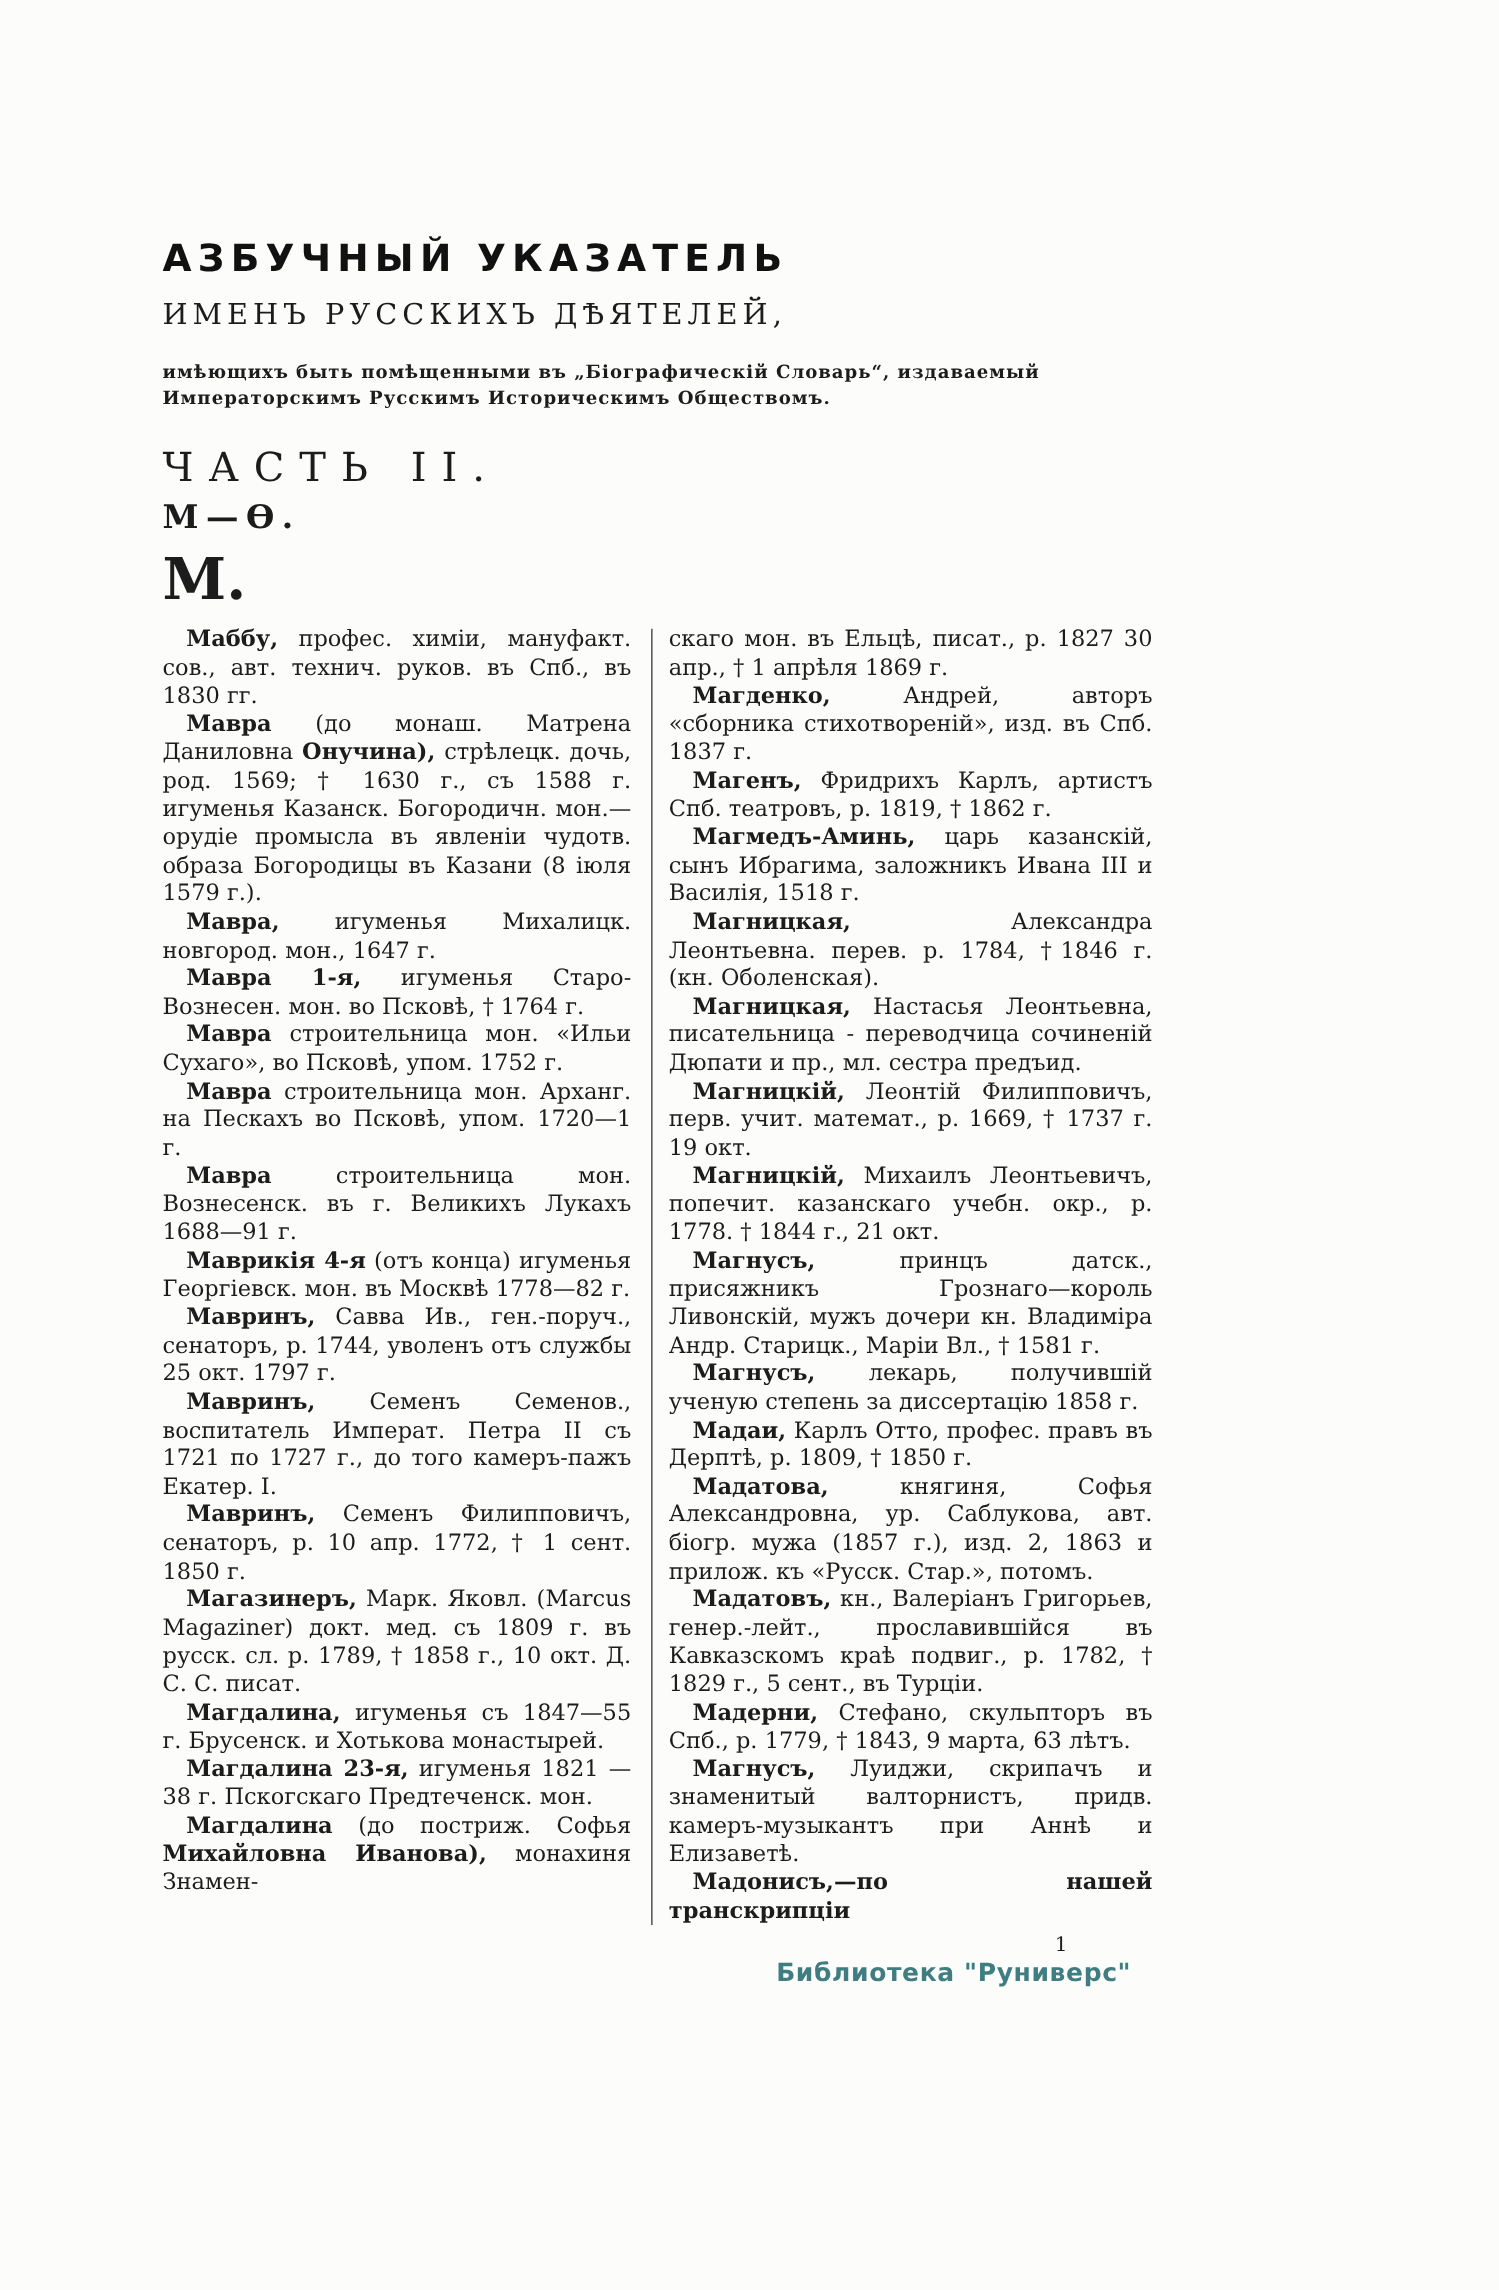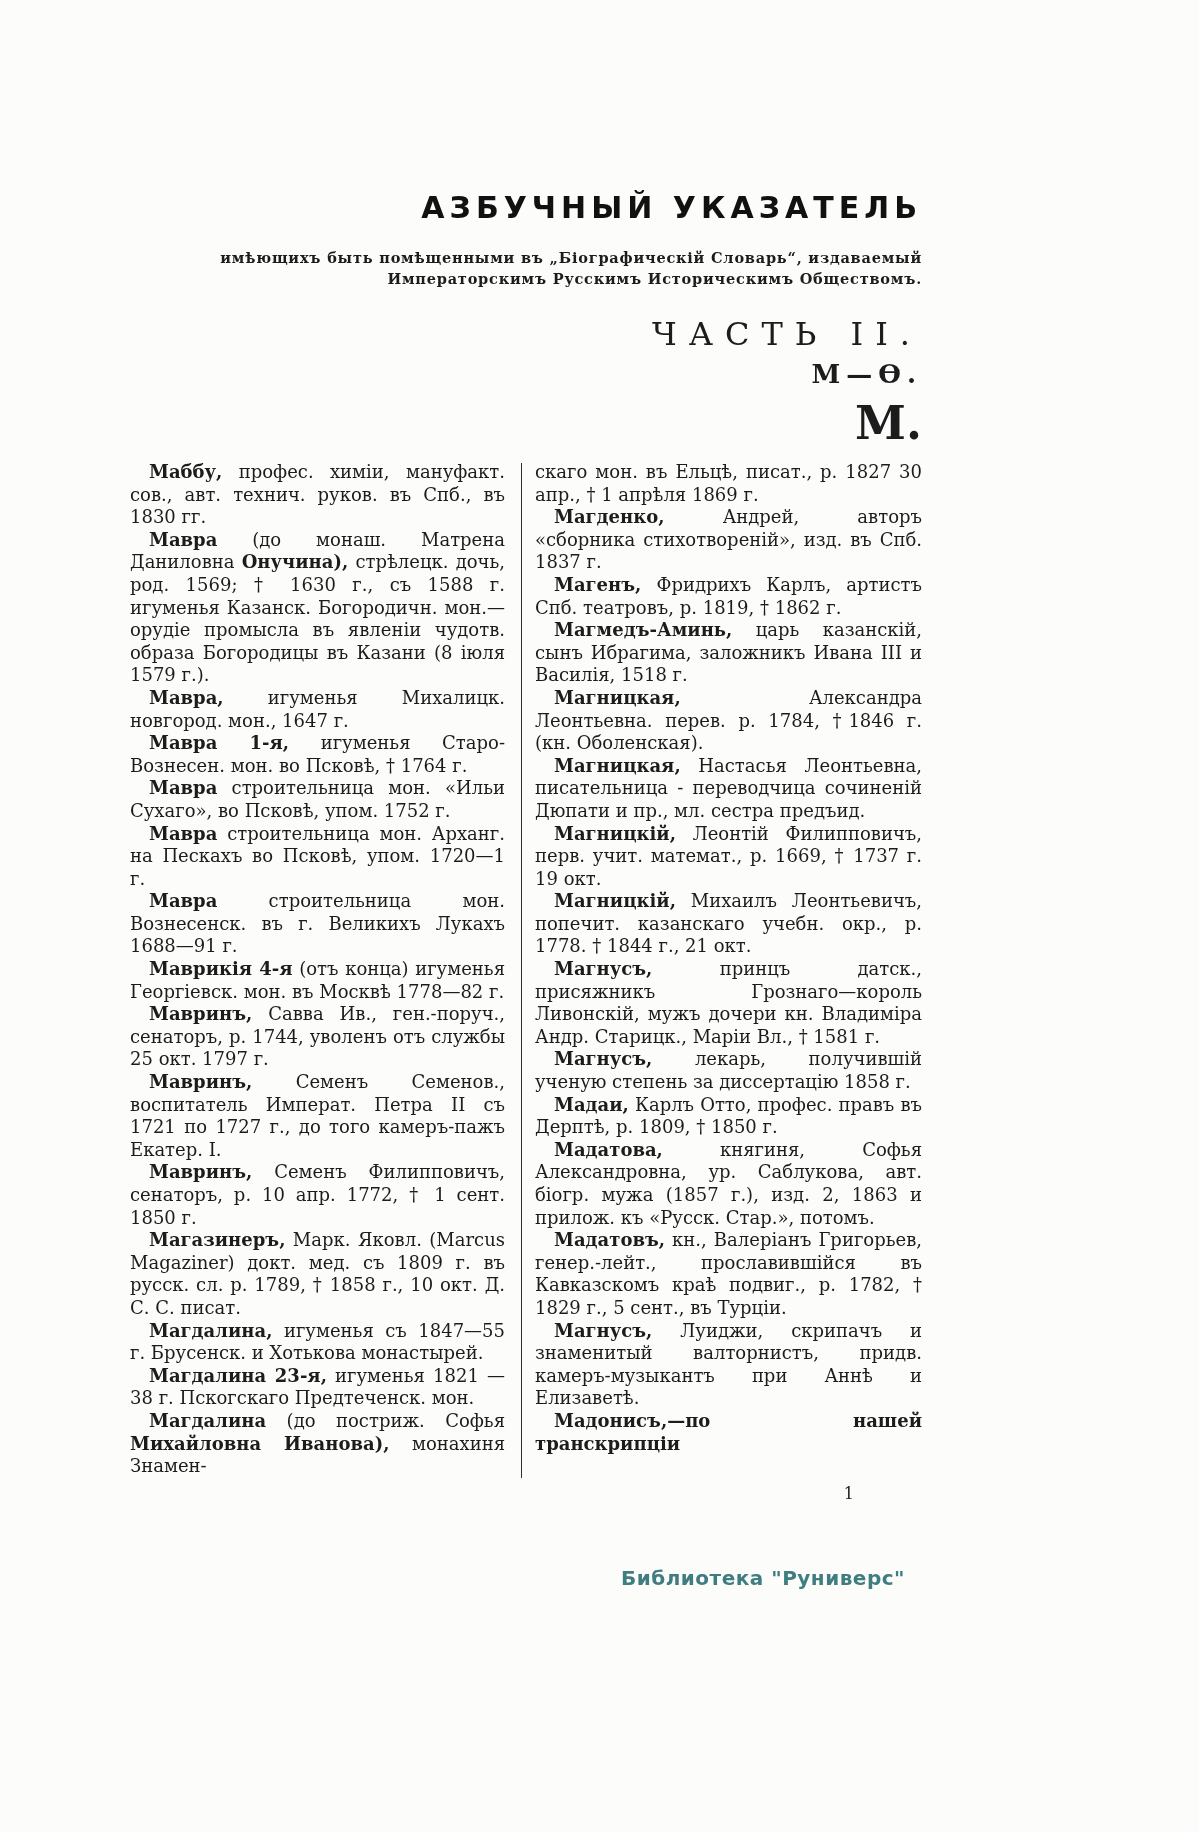--- a/index.html
+++ b/index.html
@@ -15,21 +15,21 @@
     background: #fcfcfb;
     color: #1c1c1c;
     font-family: "DejaVu Serif", serif;
     overflow: hidden;
   }
   .content {
     width: 792px;
     margin-left: 130px;
     padding-top: 190px;
   }
-  .hdr { text-align: right; }
+  .hdr { text-align: left; }
   .title {
     margin: 0;
     font-family: "DejaVu Sans", sans-serif;
     font-weight: bold;
     font-size: 30px;
     letter-spacing: 5px;
     color: #111;
   }
   .subtitle {
     margin: 14px 0 0 0;
@@ -105,20 +105,21 @@
   }
 </style>
 </head>
 <body>
 
 <div class="page">
   <div class="content">
 
     <div class="hdr">
       <h1 class="title">АЗБУЧНЫЙ УКАЗАТЕЛЬ</h1>
+      <h2 class="subtitle">ИМЕНЪ РУССКИХЪ ДѢЯТЕЛЕЙ,</h2>
       <div class="note-block">
         <p class="note">имѣющихъ быть помѣщенными въ „Біографическій Словарь“, издаваемый</p>
         <p class="note">Императорскимъ Русскимъ Историческимъ Обществомъ.</p>
       </div>
       <div class="part">ЧАСТЬ II.</div>
       <div class="range">М—Ѳ.</div>
       <div class="letter">М.</div>
     </div>
 
     <div class="columns">
@@ -147,20 +148,21 @@
           <p class="entry"><span class="hw">Магмедъ-Аминь,</span><span class=""> царь казанскій, сынъ Ибрагима, заложникъ Ивана III и Василія, 1518 г.</span></p>
           <p class="entry"><span class="hw">Магницкая,</span><span class=""> Александра Леонтьевна. перев. р. 1784, †1846 г. (кн. Оболенская).</span></p>
           <p class="entry"><span class="hw">Магницкая,</span><span class=""> Настасья Леонтьевна, писательница - переводчица сочиненій Дюпати и пр., мл. сестра предъид.</span></p>
           <p class="entry"><span class="hw">Магницкій,</span><span class=""> Леонтій Филипповичъ, перв. учит. математ., р. 1669, † 1737 г. 19 окт.</span></p>
           <p class="entry"><span class="hw">Магницкій,</span><span class=""> Михаилъ Леонтьевичъ, попечит. казанскаго учебн. окр., р. 1778. † 1844 г., 21 окт.</span></p>
           <p class="entry"><span class="hw">Магнусъ,</span><span class=""> принцъ датск., присяжникъ Грознаго—король Ливонскій, мужъ дочери кн. Владиміра Андр. Старицк., Маріи Вл., † 1581 г.</span></p>
           <p class="entry"><span class="hw">Магнусъ,</span><span class=""> лекарь, получившій ученую степень за диссертацію 1858 г.</span></p>
           <p class="entry"><span class="hw">Мадаи,</span><span class=""> Карлъ Отто, профес. правъ въ Дерптѣ, р. 1809, † 1850 г.</span></p>
           <p class="entry"><span class="hw">Мадатова,</span><span class=""> княгиня, Софья Александровна, ур. Саблукова, авт. біогр. мужа (1857 г.), изд. 2, 1863 и прилож. къ «Русск. Стар.», потомъ.</span></p>
           <p class="entry"><span class="hw">Мадатовъ,</span><span class=""> кн., Валеріанъ Григорьев, генер.-лейт., прославившійся въ Кавказскомъ краѣ подвиг., р. 1782, † 1829 г., 5 сент., въ Турціи.</span></p>
+          <p class="entry"><span class="hw">Мадерни,</span><span class=""> Стефано, скульпторъ въ Спб., р. 1779, † 1843, 9 марта, 63 лѣтъ.</span></p>
           <p class="entry"><span class="hw">Магнусъ,</span><span class=""> Луиджи, скрипачъ и знаменитый валторнистъ, придв. камеръ-музыкантъ при Аннѣ и Елизаветѣ.</span></p>
           <p class="entry"><span class="hw">Мадонисъ,—по нашей транскрипціи</span></p>
         </div>
     </div>
 
     <div class="pagenum">1</div>
   </div>
 
   <div class="footer">Библиотека "Руниверс"</div>
 </div>

